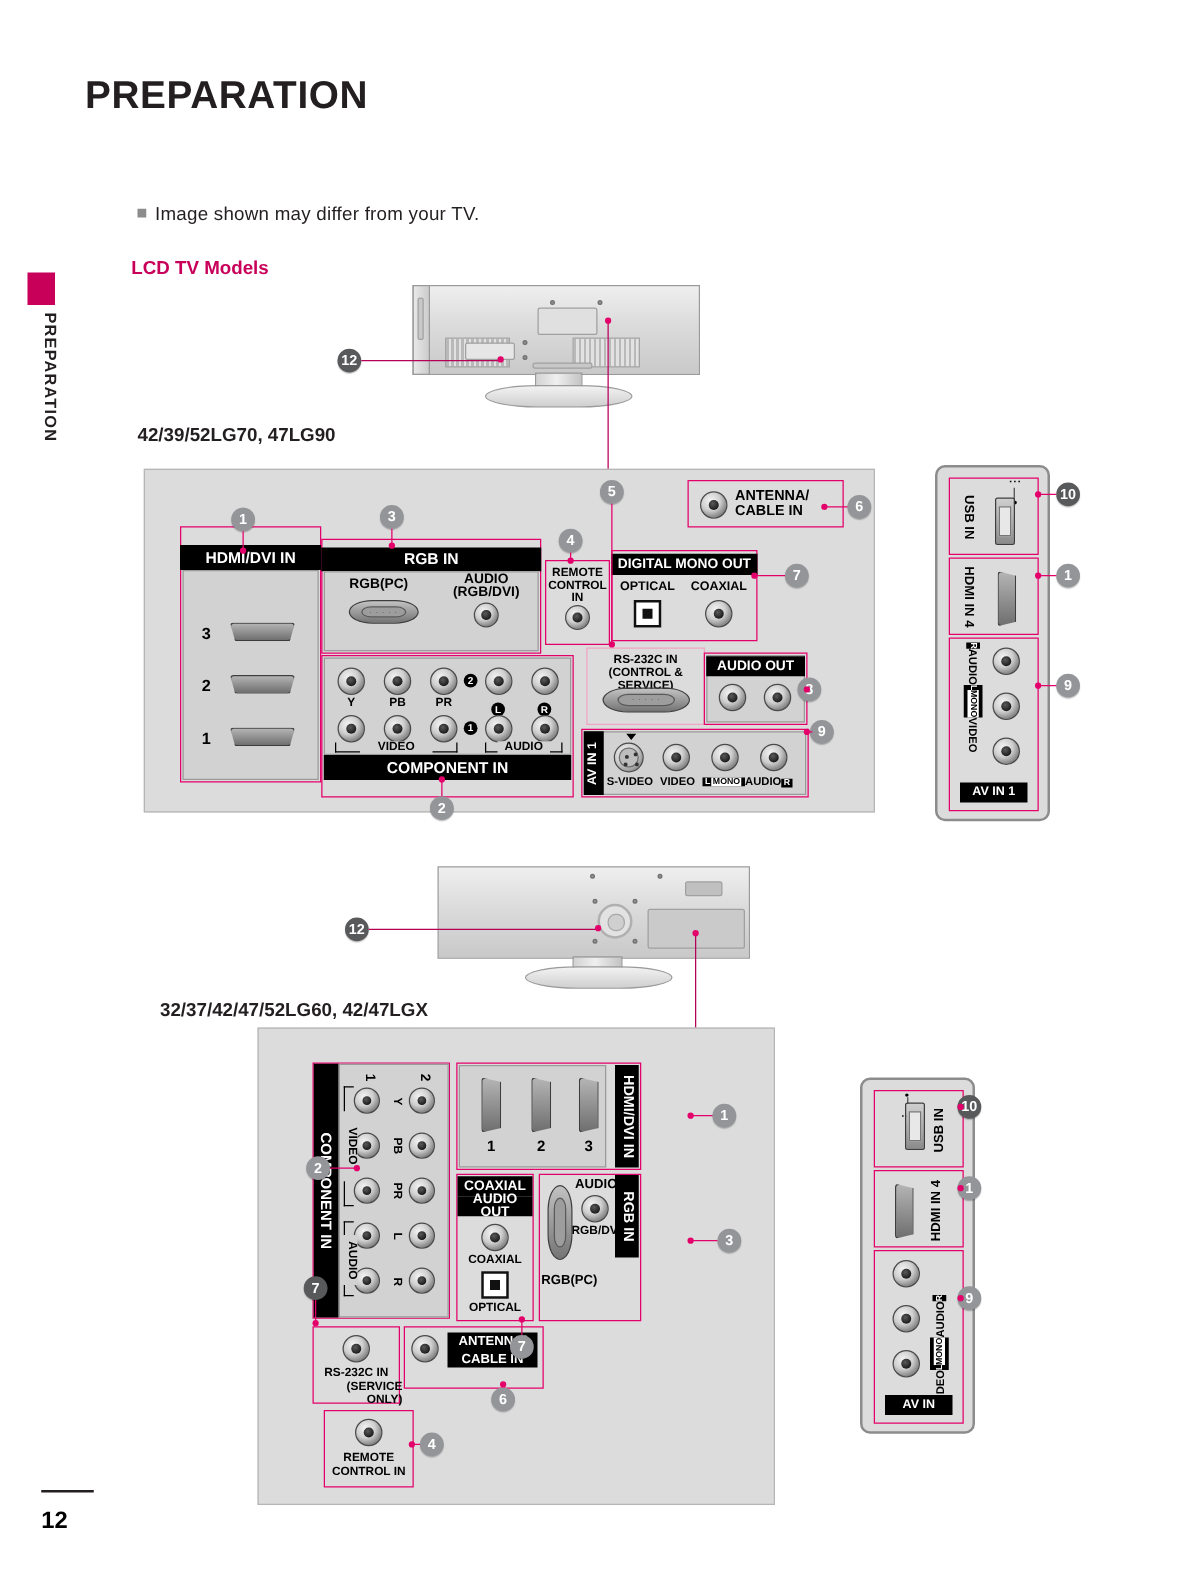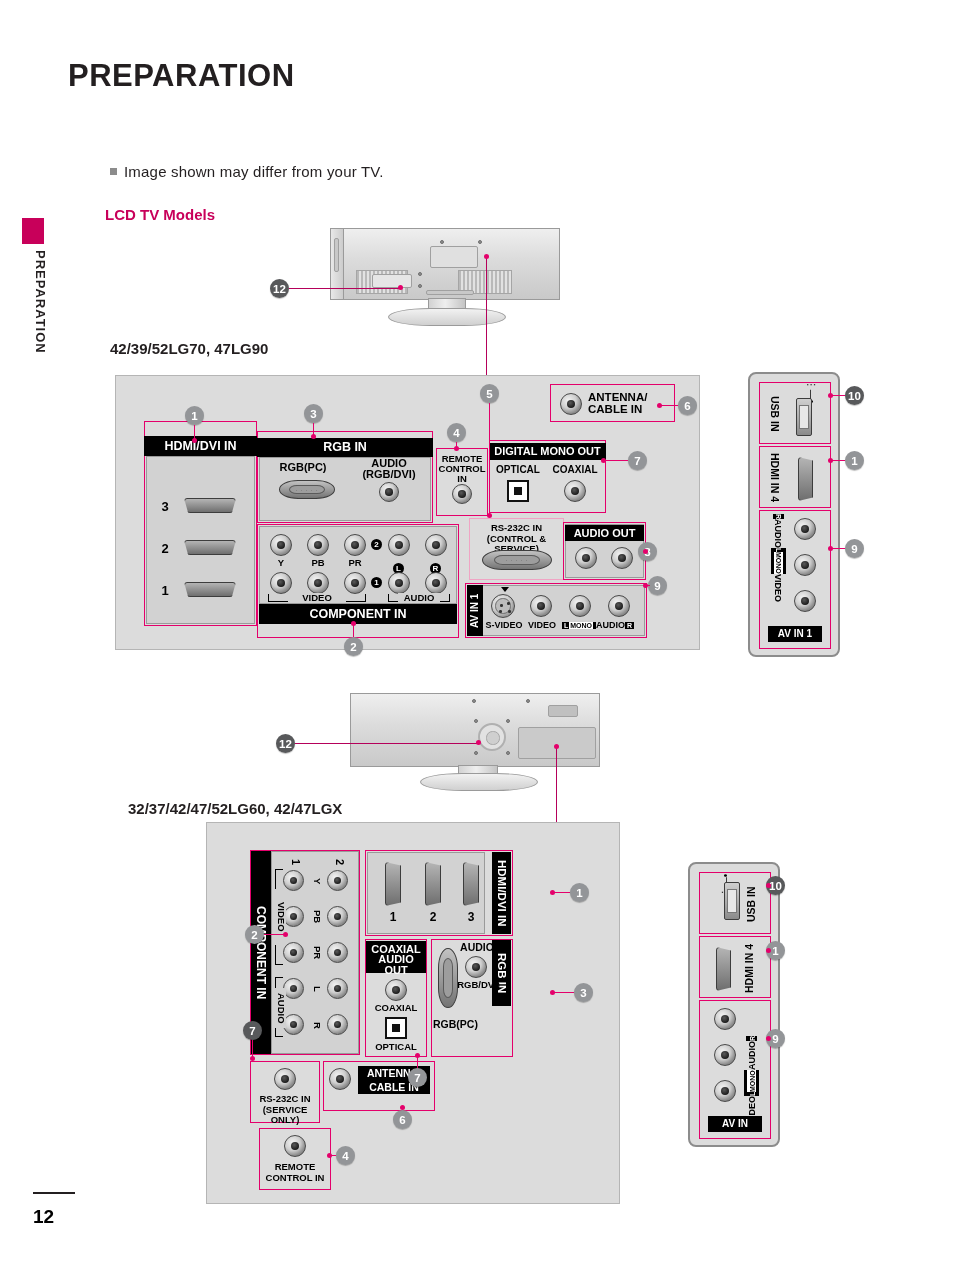--- a/index.html
+++ b/index.html
@@ -568,21 +568,21 @@
   <div class="rca" style="left:258px; top:133px; width:22px; height:22px;"></div>
   <div class="tlab" style="left:243px; top:157px; width:54px; font-size:9.5px;">(RGB/DVI)</div>
   <div class="dsub vertical" style="left:231px; top:125px; width:20px; height:60px;">
     <div class="core"></div>
   </div>
   <div class="tlab" style="left:226px; top:196px; width:56px; font-size:10.5px; text-align:left;">RGB(PC)</div>
 
   <div class="grp" style="left:43px; top:238px; width:70px; height:62px;"></div>
   <div class="rca" style="left:67px; top:245px; width:22px; height:22px;"></div>
   <div class="tlab" style="left:43px; top:271px; width:70px; font-size:9.5px;">RS-232C IN</div>
-  <div class="tlab" style="left:41px; top:282px; width:74px; font-size:9.5px;">(SERVICE ONLY)</div>
+  <div class="tlab" style="left:41px; top:282px; width:74px; font-size:9.5px;text-align:right;">(SERVICE ONLY)</div>
 
   <div class="grp" style="left:116px; top:238px; width:112px; height:50px;"></div>
   <div class="rca" style="left:122px; top:245px; width:22px; height:22px;"></div>
   <div class="blab" style="left:151px; top:243px; width:72px; height:14px; font-size:10.5px;">ANTENNA/</div>
   <div class="blab" style="left:151px; top:257px; width:72px; height:14px; font-size:10.5px;">CABLE IN</div>
 
   <div class="grp" style="left:52px; top:305px; width:72px; height:62px;"></div>
   <div class="rca" style="left:77px; top:312px; width:22px; height:22px;"></div>
   <div class="tlab" style="left:52px; top:339px; width:72px; font-size:9.5px;">REMOTE</div>
   <div class="tlab" style="left:50px; top:350px; width:76px; font-size:9.5px;">CONTROL IN</div>

